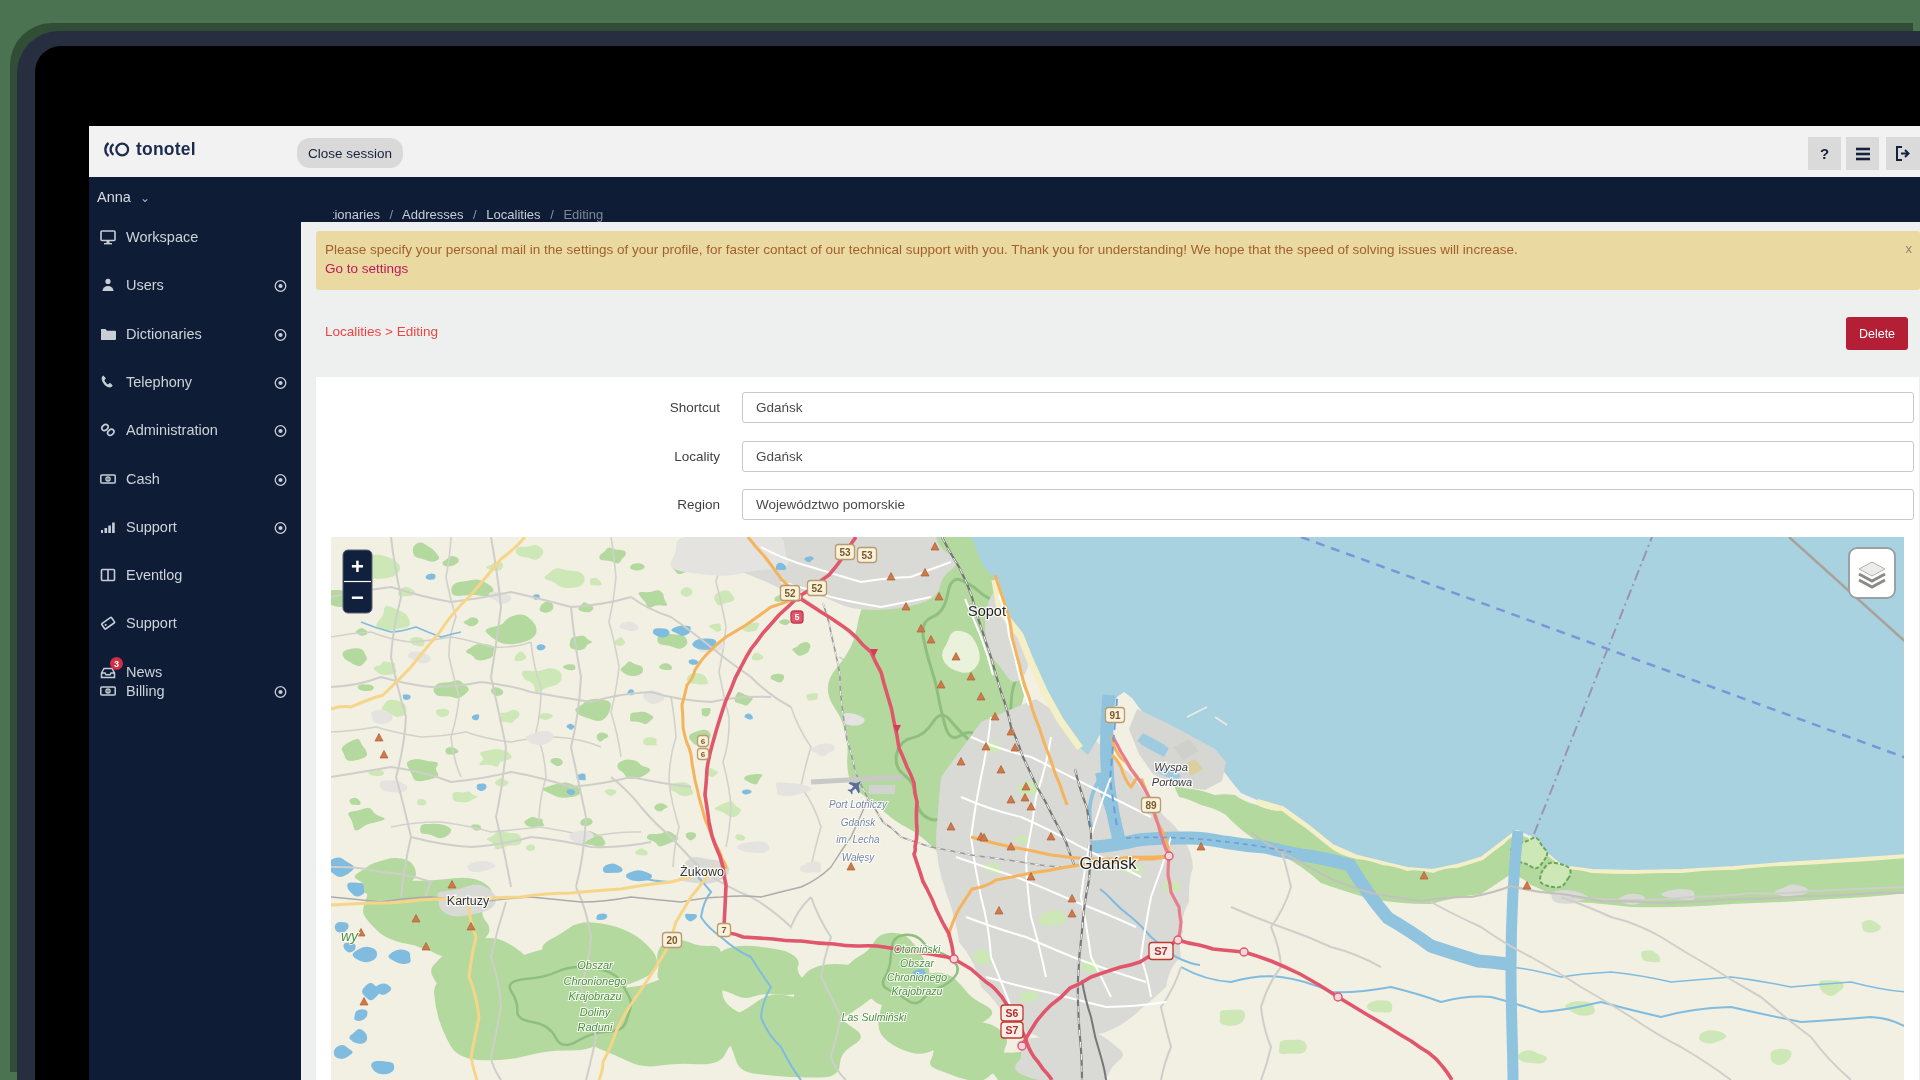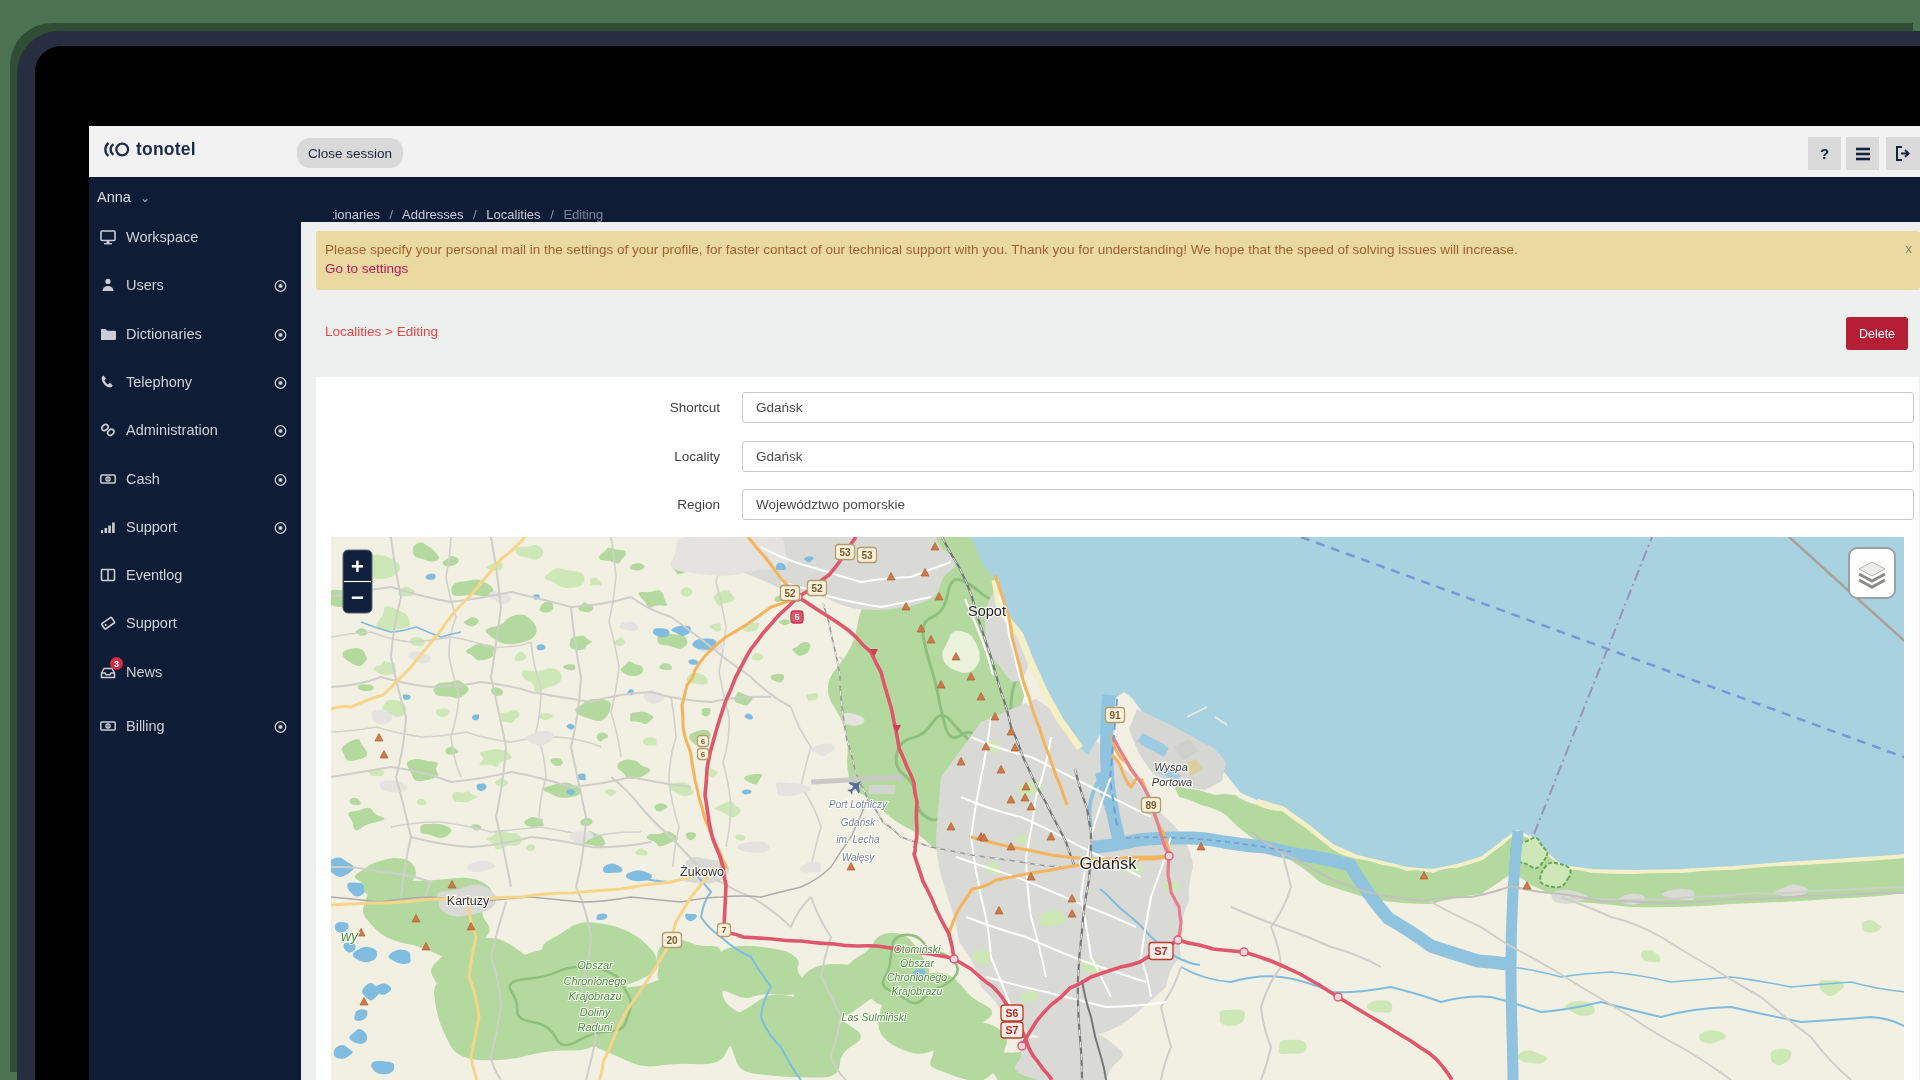--- a/index.html
+++ b/index.html
@@ -202,21 +202,21 @@
       </div>
 <div class="mi" style="top:471px">
         <span class="mic">
           <svg width="16" height="16" viewBox="0 0 16 16">
             <path d="M1.5,9 L4,4.5 h8 L14.5,9 V13.5 H1.5 Z M1.5,9 h3.5 l1,1.8 h4 l1,-1.8 h3.5" fill="none" stroke="#c9cdd6" stroke-width="1.5"></path>
           </svg>
           <span class="badge">3</span>
         </span>
         <span class="ml">News</span>
       </div>
-<div class="mi" style="top:525px">
+<div class="mi" style="top:490px">
         <span class="mic">
           <svg width="16" height="16" viewBox="0 0 16 16">
             <rect x="0.8" y="4" width="14.4" height="8" rx="1" fill="none" stroke="#c9cdd6" stroke-width="1.5"></rect>
             <circle cx="8" cy="8" r="2.1" fill="none" stroke="#c9cdd6" stroke-width="1.3"></circle>
             <text x="8" y="9.6" text-anchor="middle" style="font:bold 4.5px Liberation Sans;fill:#c9cdd6">0</text>
           </svg>
         </span>
         <span class="ml">Billing</span>
         <span class="tgt"><svg width="13" height="13" viewBox="0 0 16 16">
             <circle cx="8" cy="8" r="6.5" fill="none" stroke="#c9cdd6" stroke-width="1.6"></circle>

